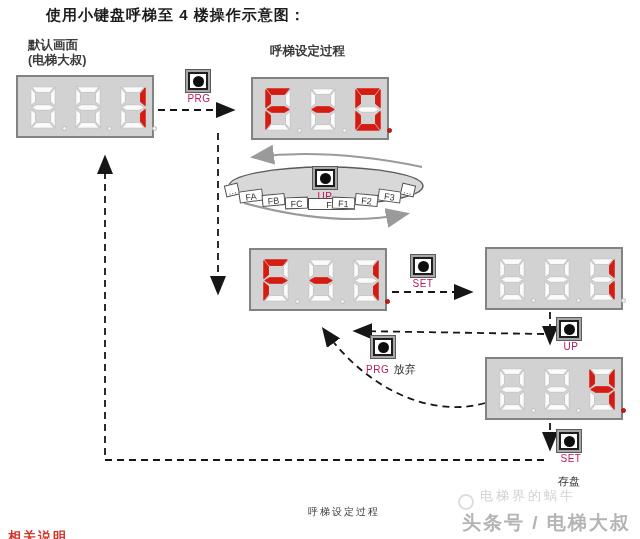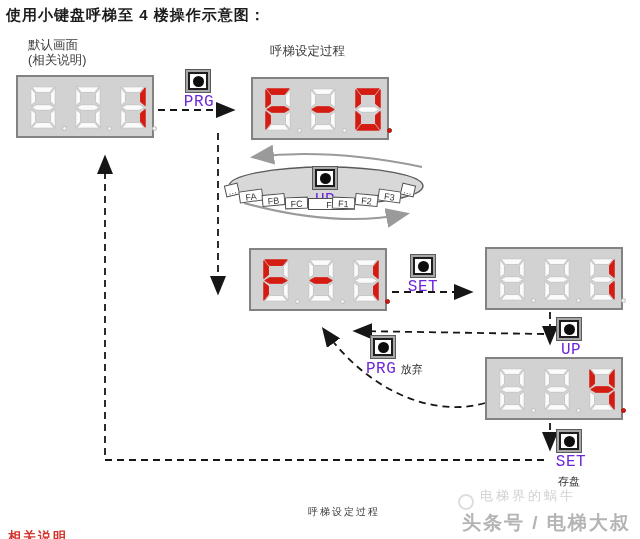--- a/index.html
+++ b/index.html
@@ -3,42 +3,42 @@
 <meta charset="utf-8">
 <style>
   html,body{margin:0;padding:0;background:#fff;}
   .canvas{
     position:relative;width:640px;height:539px;background:#ffffff;
     font-family:"Liberation Sans","DejaVu Sans",sans-serif;
     overflow:hidden;color:#2b2b2b;
   }
   .layer{position:absolute;left:0;top:0;width:640px;height:539px;z-index:1;}
   .abs{position:absolute;z-index:2;}
-  .title{font-size:15px;font-weight:bold;color:#1c1c1c;letter-spacing:1px;}
-  .lbl{font-size:12.5px;color:#3a3a3a;line-height:15px;}
+  .title{font-size:15px;font-weight:bold;color:#1c1c1c;letter-spacing:1px;margin-left:40px;}
+  .lbl{font-size:12.5px;color:#3a3a3a;line-height:15px;font-weight:bold;}
   .seg-display{
     display:flex;align-items:flex-start;gap:13px;
     background:#d2d2d2;border:2px solid #828282;
     padding:7px 9px;box-sizing:border-box;width:138px;height:63px;
   }
   .digit{position:relative;width:32px;height:47px;}
   .digit svg{display:block;width:32px;height:47px;}
   .dp{position:absolute;right:-8px;bottom:0px;width:5px;height:5px;border-radius:50%;
       background:#f2f2f2;border:1px solid #bdbdbd;box-sizing:border-box;}
   .dp.lit{background:#d51c12;border-color:#a31109;}
   .push-btn{
     width:26px;height:24px;background:#a8a8a8;border:1px solid #5a5a5a;
     box-sizing:border-box;padding:2px;
   }
   .push-btn .face{
     width:100%;height:100%;background:#ffffff;border:2px solid #1d1d1d;
     box-sizing:border-box;display:flex;align-items:center;justify-content:center;
   }
   .push-btn .dot{width:11px;height:11px;border-radius:50%;background:#0d0d0d;}
-  .btn-label{font-size:16px;color:#6d28d9;letter-spacing:0.5px;font-family:Liberation Mono, monospace;}
+  .btn-label{font-size:10px;color:#be185d;letter-spacing:0.5px;}
   .cn-small{font-size:11px;color:#2e2e2e;}
   .disk-cell{
     position:absolute;z-index:2;background:#fff;border:1px solid #4f4f4f;
     height:12px;line-height:12px;text-align:center;
     font-size:9px;color:#333;box-sizing:border-box;
   }
   .caption{font-size:10px;color:#3c3c3c;letter-spacing:2px;}
   .wm1{font-size:13px;color:#d2d2d2;letter-spacing:3px;}
   .wm2{font-size:19px;font-weight:bold;color:#b4b4b4;letter-spacing:2px;
        text-shadow:1px 1px 0 #ffffff;}
@@ -75,21 +75,21 @@
       <path d="M544,460 H105 V158" marker-end="url(#ah)"></path>
       <path d="M544,334 L356,331" marker-end="url(#ah)"></path>
       <path d="M485,403 C438,417 372,396 324,330" marker-end="url(#ah)"></path>
     </g>
   </svg>
 
   <div class="abs title" style="left:6px;top:6px">使用小键盘呼梯至 4 楼操作示意图：</div>
 
   <div class="abs lbl" style="left:28px;top:38px">
     <div>默认画面</div>
-    <div>(相关说明)</div>
+    <div>(电梯大叔)</div>
   </div>
 
   <div class="abs lbl" style="left:270px;top:44px">呼梯设定过程</div>
 
 
   <div class="abs seg-display" style="left:16px;top:75px">
       <div class="digit">
         <svg viewBox="0 0 34 50" xmlns="http://www.w3.org/2000/svg">
           <polygon points="5,3 29,3 24,9 10,9" fill="#fbfbfb" stroke="#c4c4c4" stroke-width="1"></polygon>
           <polygon points="30,4 30,23 25,19 25,10" fill="#fbfbfb" stroke="#c4c4c4" stroke-width="1"></polygon>

